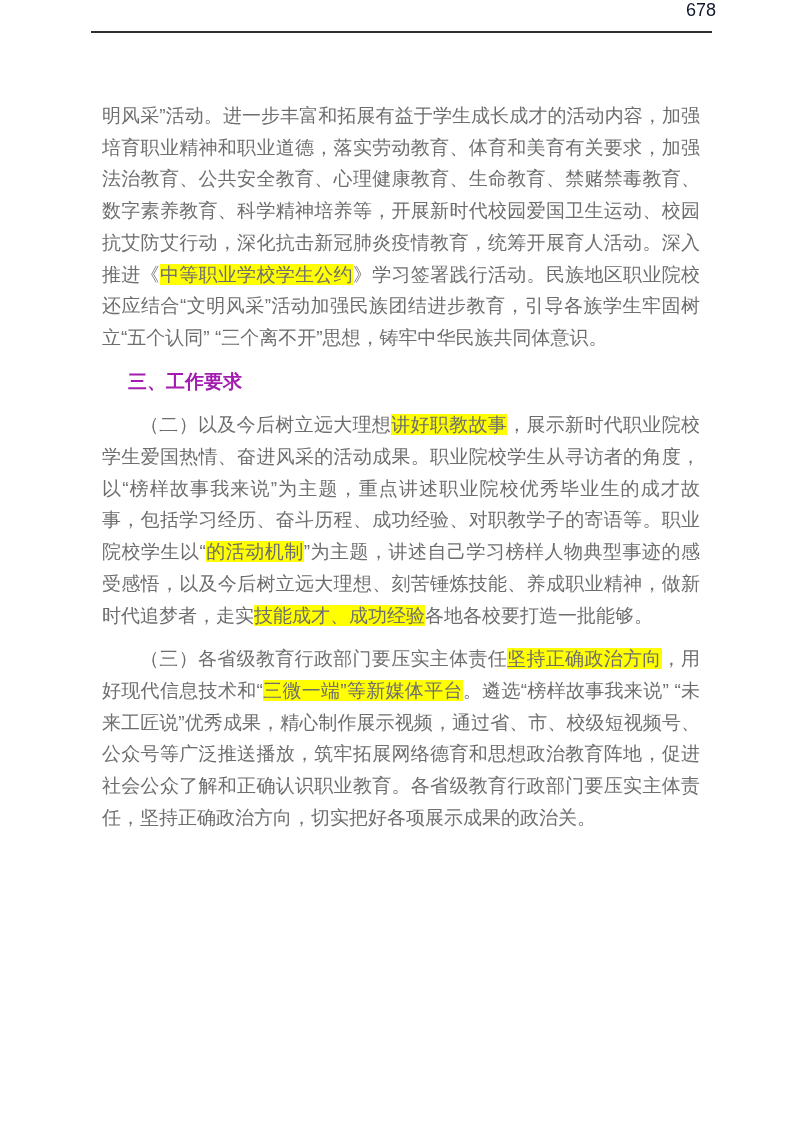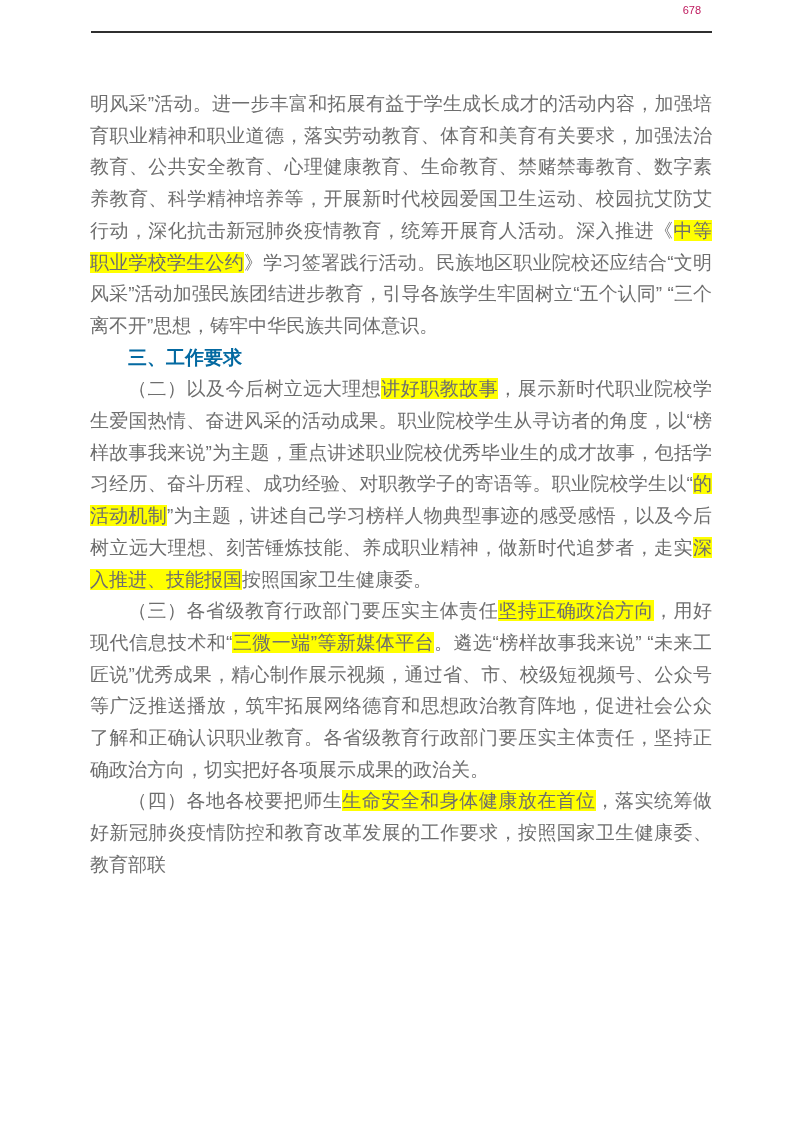--- a/index.html
+++ b/index.html
@@ -12,55 +12,55 @@
     overflow: hidden;
   }
   .page {
     position: absolute;
     inset: 0;
     background: #ffffff;
   }
   .page-number {
     position: absolute;
     top: 1px;
-    right: 92px;
-    font-size: 11px;
+    right: 77px;
+    font-size: 18px;
     line-height: 18px;
-    color: #be185d;
+    color: #0f172a;
   }
   .header-rule {
     position: absolute;
     left: 91px;
     top: 31px;
     width: 621px;
     height: 2px;
     background: #2f2f2f;
   }
   .content {
     position: absolute;
     left: 90px;
     top: 88px;
     width: 622px;
     font-size: 19px;
     line-height: 31.7px;
     color: #6e6e6e;
     text-align: justify;
   }
   .para {
-    margin: 0;
+    margin: 12px;
     text-indent: 2em;
   }
   .para.no-indent {
     text-indent: 0;
   }
   .heading {
     margin: 0;
     text-indent: 2em;
     font-weight: bold;
-    color: #0369a1;
+    color: #a21caf;
   }
   mark.hl {
     background: #ffff00;
     color: inherit;
     padding: 0;
   }
 </style>
 </head>
 <body>
 
@@ -70,20 +70,19 @@
 
   <div class="header-rule"></div>
 
   <div class="content">
 
     <p class="para no-indent"><span>明风采”活动。进一步丰富和拓展有益于学生成长成才的活动内容，加强培育职业精神和职业道德，落实劳动教育、体育和美育有关要求，加强法治教育、公共安全教育、心理健康教育、生命教育、禁赌禁毒教育、数字素养教育、科学精神培养等，开展新时代校园爱国卫生运动、校园抗艾防艾行动，深化抗击新冠肺炎疫情教育，统筹开展育人活动。深入推进《</span><mark class="hl">中等职业学校学生公约</mark><span>》学习签署践行活动。民族地区职业院校还应结合“文明风采”活动加强民族团结进步教育，引导各族学生牢固树立“五个认同” “三个离不开”思想，铸牢中华民族共同体意识。</span></p>
 
     <p class="heading">三、工作要求</p>
 
 
-    <p class="para"><span>（二）以及今后树立远大理想</span><mark class="hl">讲好职教故事</mark><span>，展示新时代职业院校学生爱国热情、奋进风采的活动成果。职业院校学生从寻访者的角度，以“榜样故事我来说”为主题，重点讲述职业院校优秀毕业生的成才故事，包括学习经历、奋斗历程、成功经验、对职教学子的寄语等。职业院校学生以“</span><mark class="hl">的活动机制</mark><span>”为主题，讲述自己学习榜样人物典型事迹的感受感悟，以及今后树立远大理想、刻苦锤炼技能、养成职业精神，做新时代追梦者，走实</span><mark class="hl">深入推进、技能报国</mark><span>按照国家卫生健康委。</span></p>
+    <p class="para"><span>（二）以及今后树立远大理想</span><mark class="hl">讲好职教故事</mark><span>，展示新时代职业院校学生爱国热情、奋进风采的活动成果。职业院校学生从寻访者的角度，以“榜样故事我来说”为主题，重点讲述职业院校优秀毕业生的成才故事，包括学习经历、奋斗历程、成功经验、对职教学子的寄语等。职业院校学生以“</span><mark class="hl">的活动机制</mark><span>”为主题，讲述自己学习榜样人物典型事迹的感受感悟，以及今后树立远大理想、刻苦锤炼技能、养成职业精神，做新时代追梦者，走实</span><mark class="hl">技能成才、成功经验</mark><span>各地各校要打造一批能够。</span></p>
 
     <p class="para"><span>（三）各省级教育行政部门要压实主体责任</span><mark class="hl">坚持正确政治方向</mark><span>，用好现代信息技术和“</span><mark class="hl">三微一端”等新媒体平台</mark><span>。遴选“榜样故事我来说” “未来工匠说”优秀成果，精心制作展示视频，通过省、市、校级短视频号、公众号等广泛推送播放，筑牢拓展网络德育和思想政治教育阵地，促进社会公众了解和正确认识职业教育。各省级教育行政部门要压实主体责任，坚持正确政治方向，切实把好各项展示成果的政治关。</span></p>
 
-    <p class="para"><span>（四）各地各校要把师生</span><mark class="hl">生命安全和身体健康放在首位</mark><span>，落实统筹做好新冠肺炎疫情防控和教育改革发展的工作要求，按照国家卫生健康委、教育部联</span></p>
 
   </div>
 </div>
 
 </body></html>

